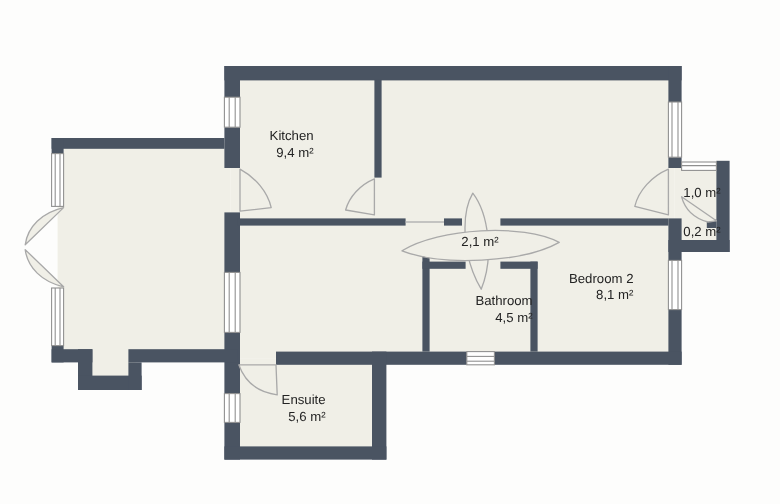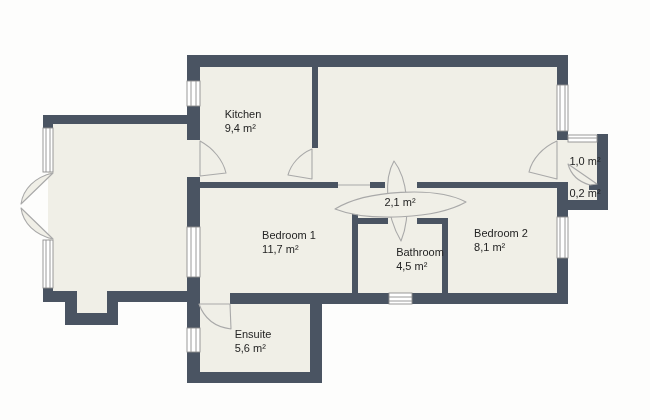--- a/index.html
+++ b/index.html
@@ -3,21 +3,21 @@
 <meta charset="utf-8">
 <style>
   html,body{margin:0;padding:0;background:#ffffff;}
   #stage{
     position:relative;width:650px;height:420px;background:#fdfdfc;
     font-family:"Liberation Sans", sans-serif;overflow:hidden;
   }
   #plan-svg{position:absolute;left:0;top:0;}
   .room-label{
     position:absolute;transform:translate(-50%,-50%);
-    text-align:left;color:#232323;font-size:11px;line-height:13.5px;
+    text-align:right;color:#232323;font-size:11px;line-height:13.5px;
     white-space:nowrap;pointer-events:none;
   }
   .room-name:empty,.room-area:empty{display:none;}
 </style>
 </head>
 <body>
 
 <div id="stage">
 
   <svg id="plan-svg" width="650" height="420" viewBox="0 0 650 420">
@@ -144,24 +144,20 @@
     <line x1="338" y1="185" x2="370" y2="185" stroke="#b5b5b5" stroke-width="1.2"></line>
   </svg>
 
   <div class="room-label" style="left:243px;top:121px">
     <div class="room-name">Kitchen</div>
     <div class="room-area">9,4 m²</div>
   </div>
 
 
 
-  <div class="room-label" style="left:289px;top:242px">
-    <div class="room-name">Bedroom 1</div>
-    <div class="room-area">11,7 m²</div>
-  </div>
 
   <div class="room-label" style="left:420px;top:259px">
     <div class="room-name">Bathroom</div>
     <div class="room-area">4,5 m²</div>
   </div>
 
   <div class="room-label" style="left:501px;top:240px">
     <div class="room-name">Bedroom 2</div>
     <div class="room-area">8,1 m²</div>
   </div>

